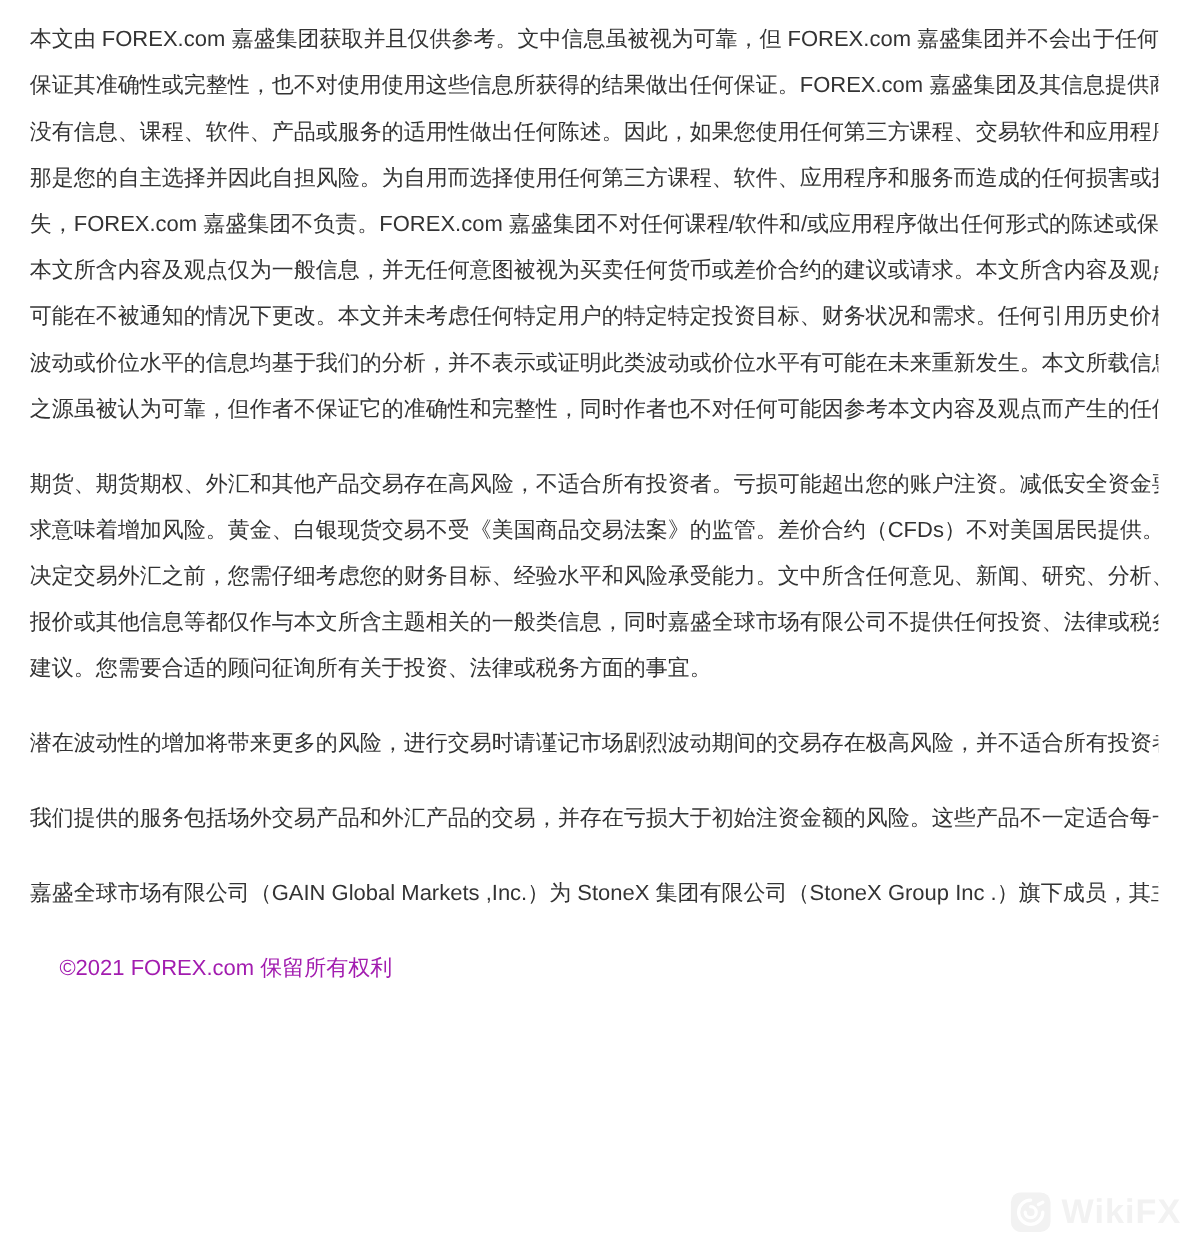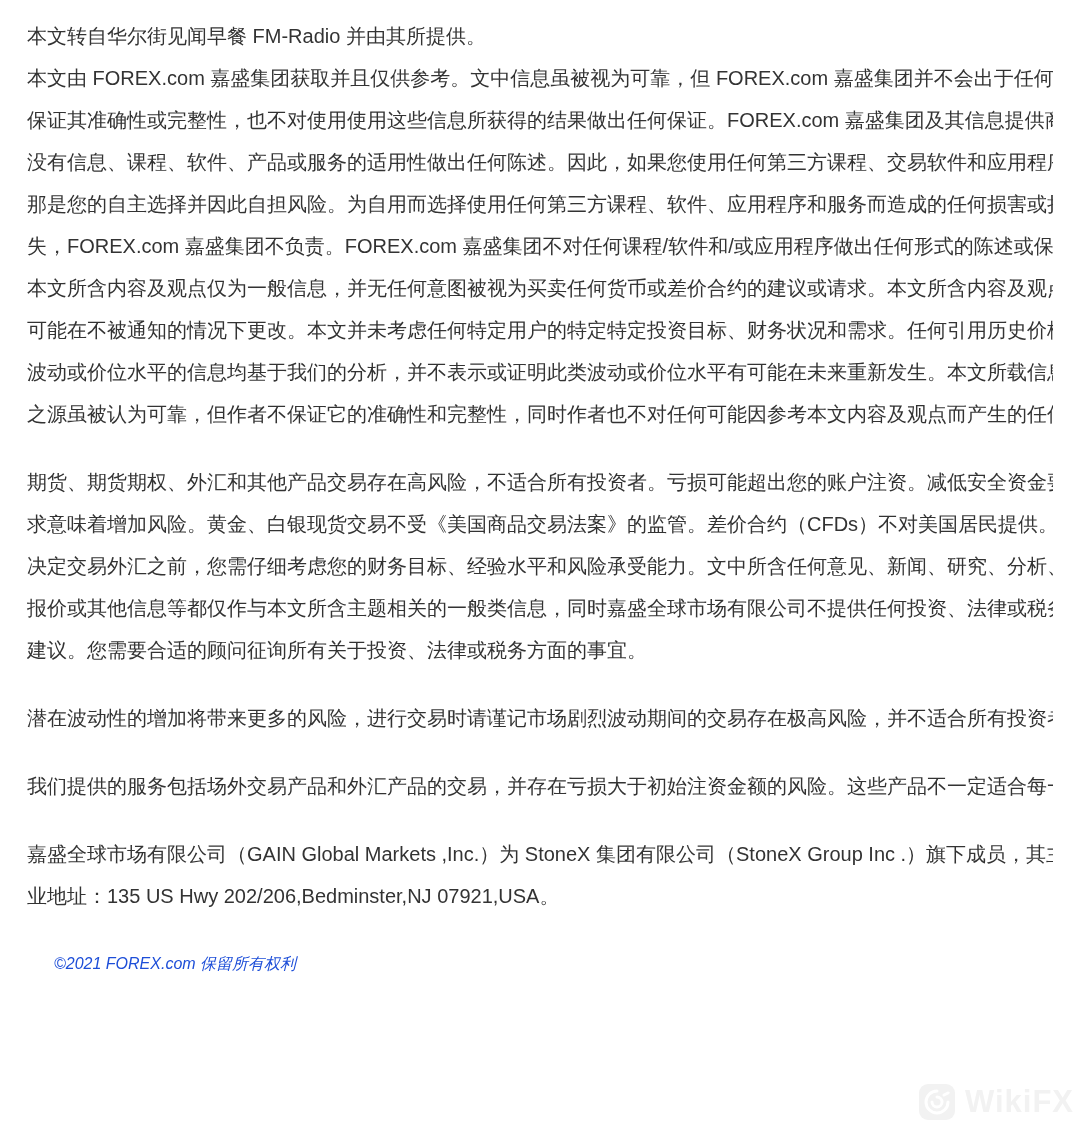--- a/index.html
+++ b/index.html
@@ -19,24 +19,23 @@
   }
   .para { margin: 0 0 26px 0; }
   .para.no-gap { margin-bottom: 0; }
   .line {
     line-height: 42px;
     white-space: nowrap;
     overflow: hidden;
   }
   .footer-line {
     padding: 0 27px;
-    font-size: 16px;
+    font-size: 20px;
     line-height: 42px;
-    color: #1d4ed8;
-    font-style: italic;
+    color: #a21caf;
   }
   .watermark {
     position: absolute;
     right: 6px;
     bottom: 16px;
     display: flex;
     align-items: center;
     gap: 9px;
     user-select: none;
   }
@@ -48,21 +47,20 @@
     font-family: "Liberation Sans", sans-serif;
   }
   .watermark-icon { display: block; }
 </style>
 </head>
 <body>
 
 <div class="doc">
 
   <div class="para no-gap">
-    <div class="line">本文转自华尔街见闻早餐 FM-Radio 并由其所提供。</div>
     <div class="line">本文由 FOREX.com 嘉盛集团获取并且仅供参考。文中信息虽被视为可靠，但 FOREX.com 嘉盛集团并不会出于任何目的</div>
     <div class="line">保证其准确性或完整性，也不对使用使用这些信息所获得的结果做出任何保证。FOREX.com 嘉盛集团及其信息提供商都</div>
     <div class="line">没有信息、课程、软件、产品或服务的适用性做出任何陈述。因此，如果您使用任何第三方课程、交易软件和应用程序，</div>
     <div class="line">那是您的自主选择并因此自担风险。为自用而选择使用任何第三方课程、软件、应用程序和服务而造成的任何损害或损</div>
     <div class="line">失，FOREX.com 嘉盛集团不负责。FOREX.com 嘉盛集团不对任何课程/软件和/或应用程序做出任何形式的陈述或保证。</div>
   </div>
 
   <div class="para">
     <div class="line">本文所含内容及观点仅为一般信息，并无任何意图被视为买卖任何货币或差价合约的建议或请求。本文所含内容及观点</div>
     <div class="line">可能在不被通知的情况下更改。本文并未考虑任何特定用户的特定特定投资目标、财务状况和需求。任何引用历史价格</div>
@@ -81,21 +79,20 @@
   <div class="para">
     <div class="line">潜在波动性的增加将带来更多的风险，进行交易时请谨记市场剧烈波动期间的交易存在极高风险，并不适合所有投资者。</div>
   </div>
 
   <div class="para">
     <div class="line">我们提供的服务包括场外交易产品和外汇产品的交易，并存在亏损大于初始注资金额的风险。这些产品不一定适合每一</div>
   </div>
 
   <div class="para">
     <div class="line">嘉盛全球市场有限公司（GAIN Global Markets ,Inc.）为 StoneX 集团有限公司（StoneX Group Inc .）旗下成员，其主营</div>
-    <div class="line">业地址：135 US Hwy 202/206,Bedminster,NJ 07921,USA。</div>
   </div>
 
   <div class="footer-line">©2021 FOREX.com 保留所有权利</div>
 
 </div>
 
 <div class="watermark">
   <svg class="watermark-icon" width="38" height="38" viewBox="0 0 38 38" aria-hidden="true">
     <rect x="1" y="1" width="36" height="36" rx="9" fill="#f2f2f2"></rect>
     <g fill="none" stroke="#ffffff" stroke-width="3" stroke-linecap="round">

